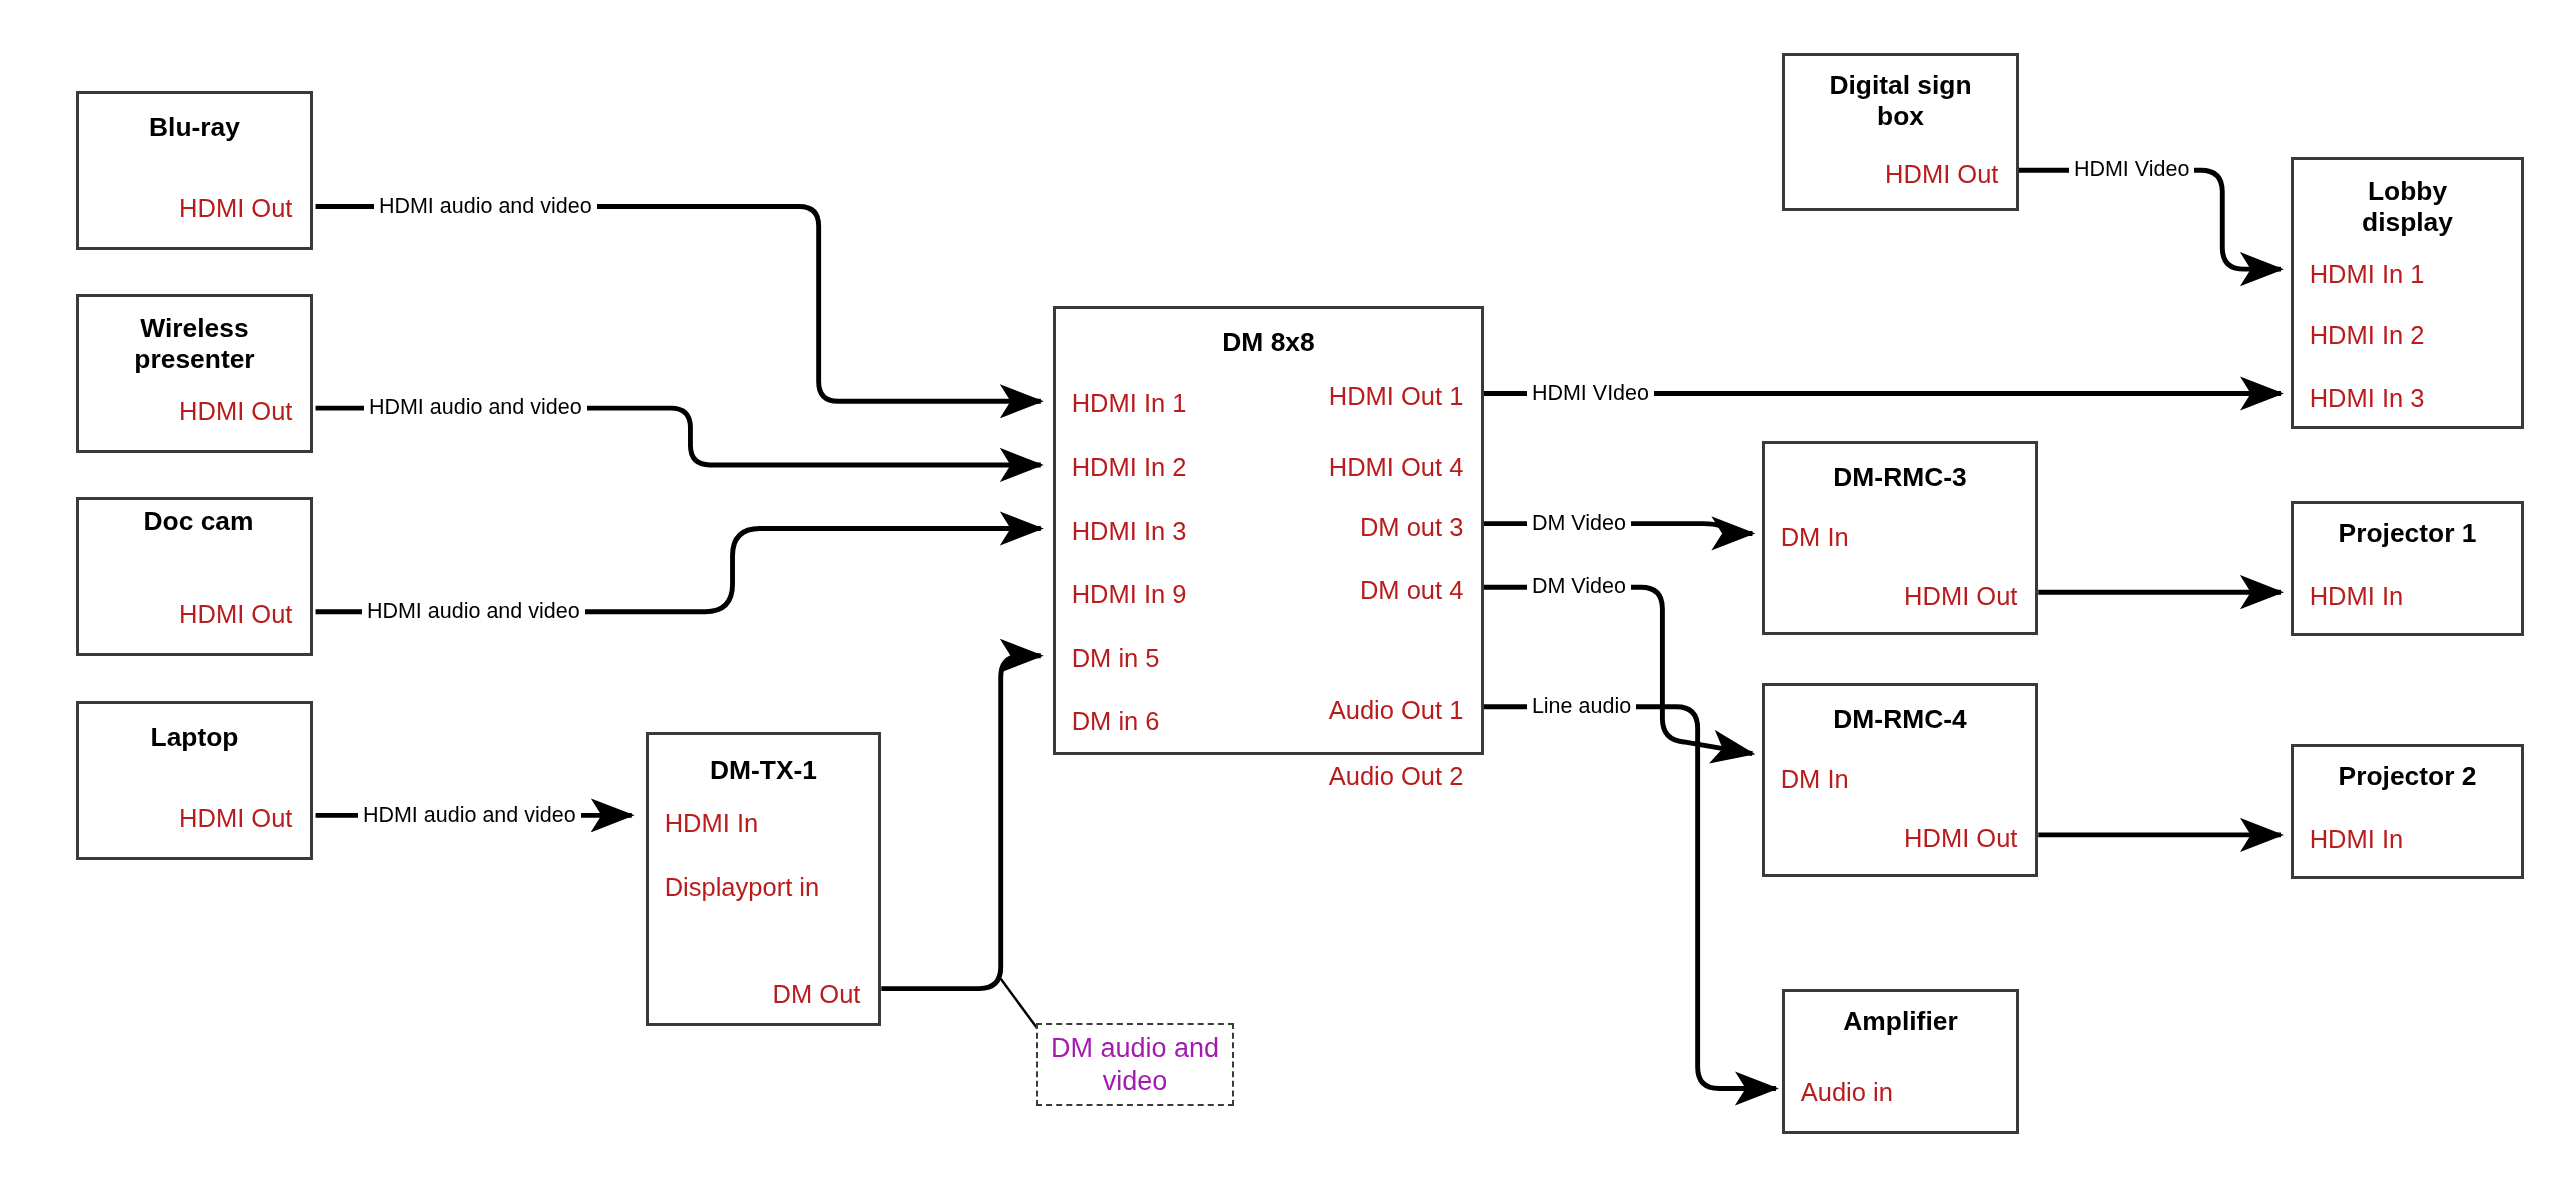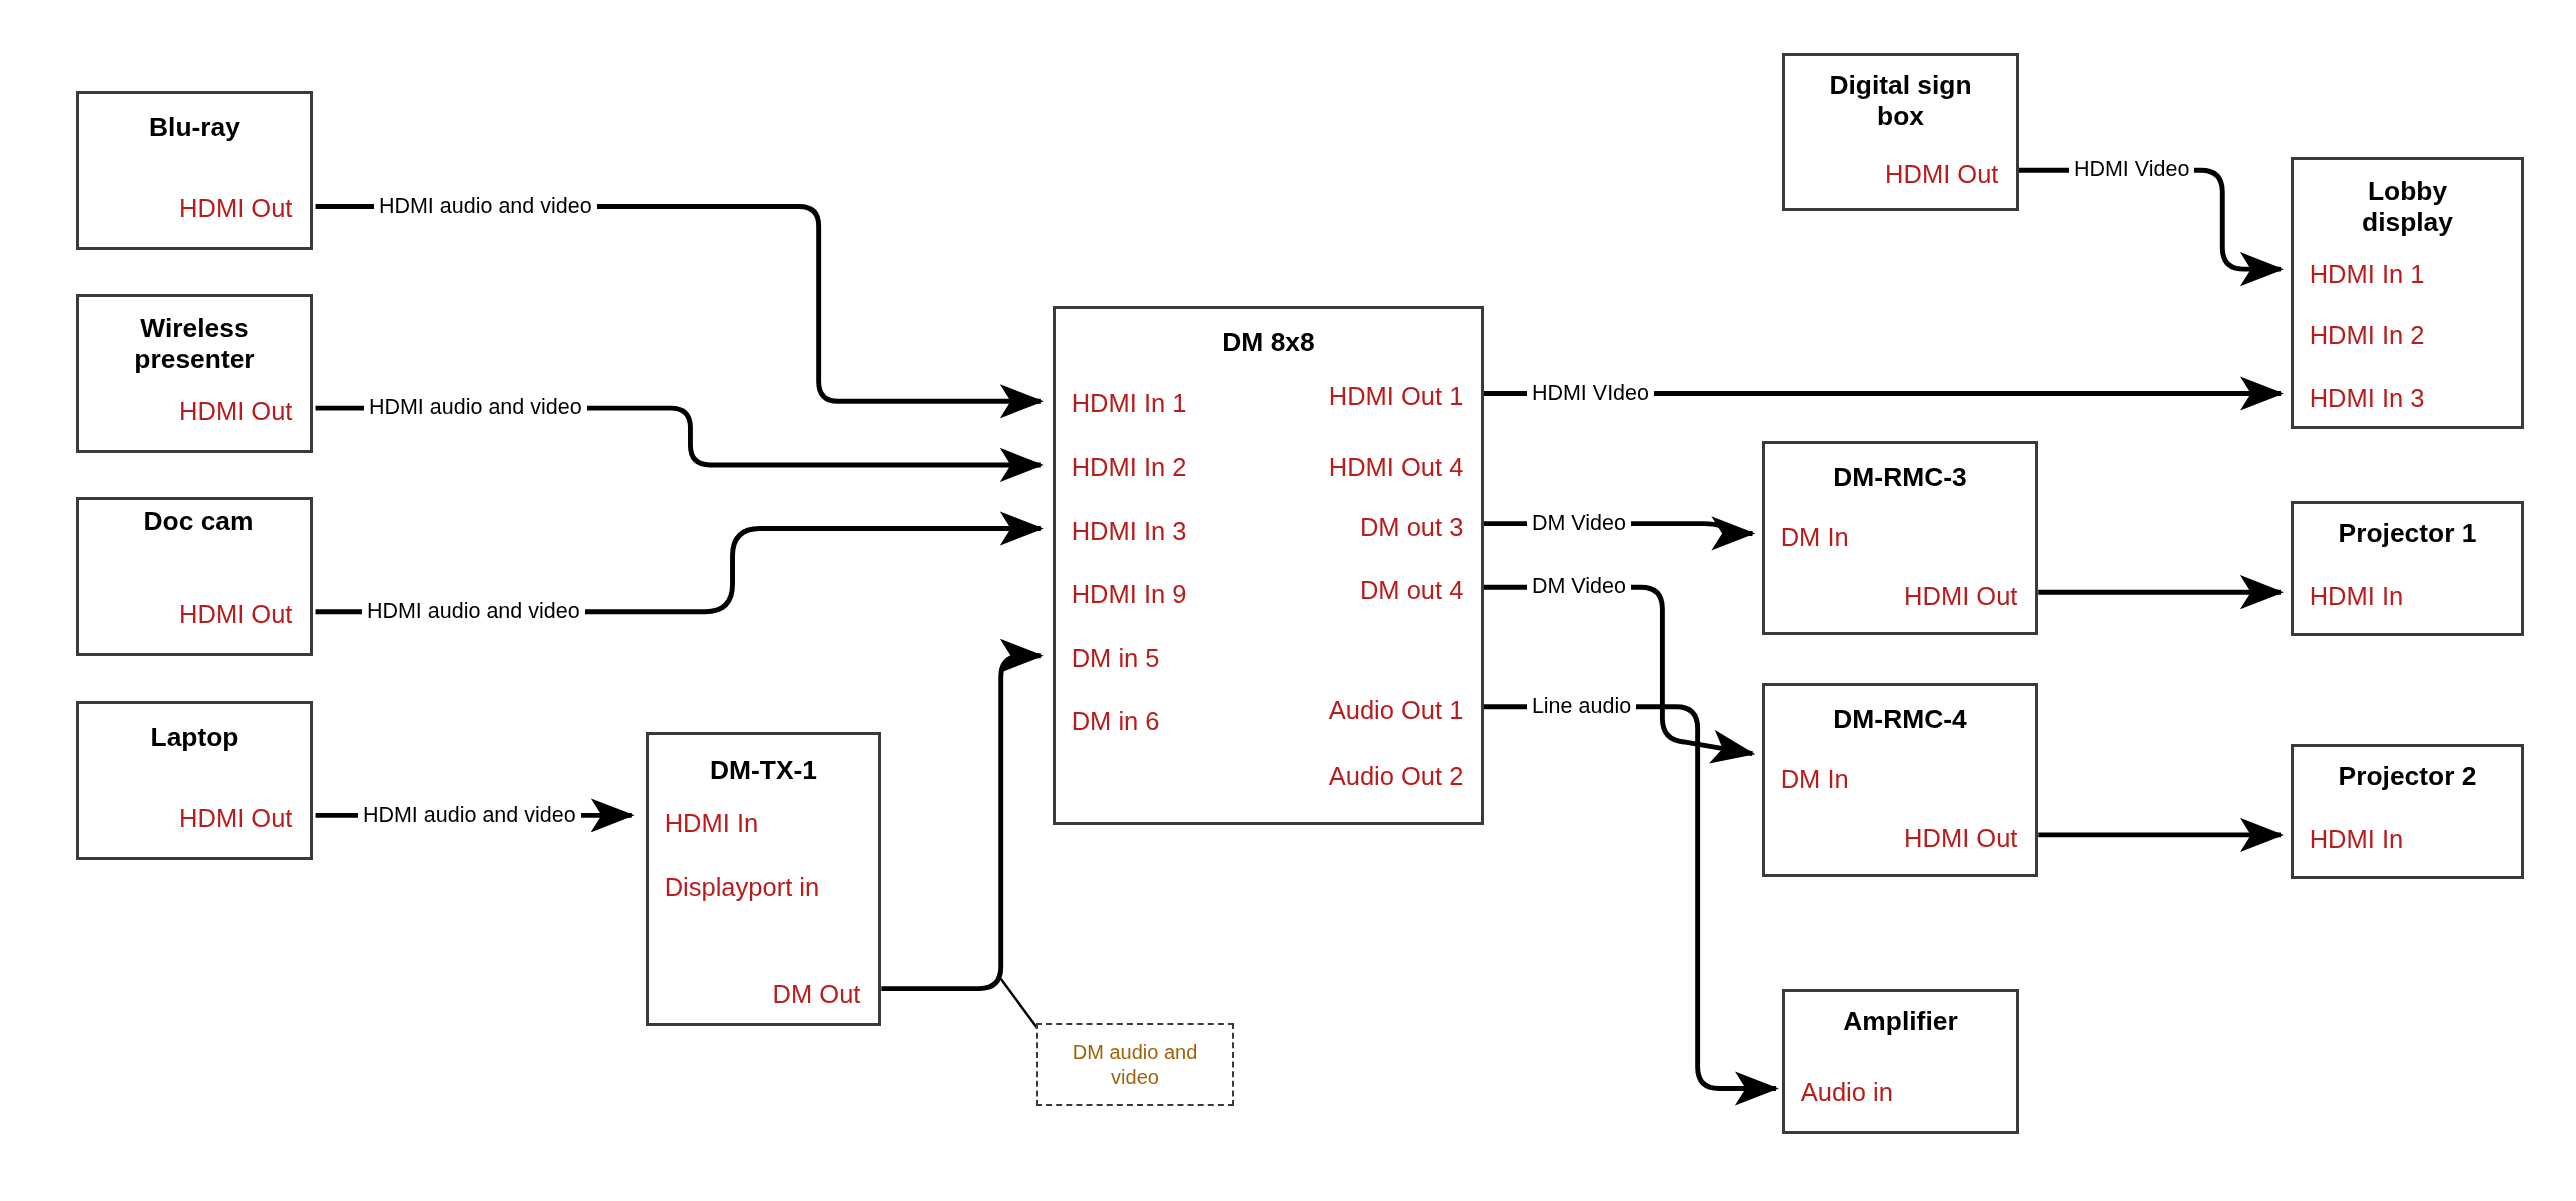--- a/index.html
+++ b/index.html
@@ -57,22 +57,22 @@
     background: #ffffff;
     padding: 0 4.9px;
     line-height: 1;
     transform: translateY(-50%);
   }
   .note-box {
     position: absolute;
     box-sizing: border-box;
     border: 2px dashed #3a3a3a;
     background: #ffffff;
-    font-size: 20px;
-    color: #a16207;
+    font-size: 27px;
+    color: #a21caf;
     text-align: center;
     display: flex;
     align-items: center;
     justify-content: center;
     line-height: 1.22;
     padding: 3.9px 5.9px;
   }
 </style>
 </head>
 <body>
@@ -146,21 +146,21 @@
     <div class="port right" style="top:102px;">HDMI Out</div>
   </div>
 
   <div class="node" style="left:646px; top:732px; width:235px; height:294px;">
     <div class="node-title" style="top:19.6px;">DM-TX-1</div>
     <div class="port left" style="top:76px;">HDMI In</div>
     <div class="port left" style="top:140px;">Displayport in</div>
     <div class="port right" style="top:247px;">DM Out</div>
   </div>
 
-  <div class="node" style="left:1053px; top:306px; width:431px; height:519px;">
+  <div class="node" style="left:1053px; top:306px; width:431px; height:449px;">
     <div class="node-title" style="top:17.6px;">DM 8x8</div>
     <div class="port left" style="top:82px;">HDMI In 1</div>
     <div class="port left" style="top:146px;">HDMI In 2</div>
     <div class="port left" style="top:210px;">HDMI In 3</div>
     <div class="port left" style="top:273px;">HDMI In 9</div>
     <div class="port left" style="top:337px;">DM in 5</div>
     <div class="port left" style="top:400px;">DM in 6</div>
     <div class="port right" style="top:75px;">HDMI Out 1</div>
     <div class="port right" style="top:146px;">HDMI Out 4</div>
     <div class="port right" style="top:206px;">DM out 3</div>

